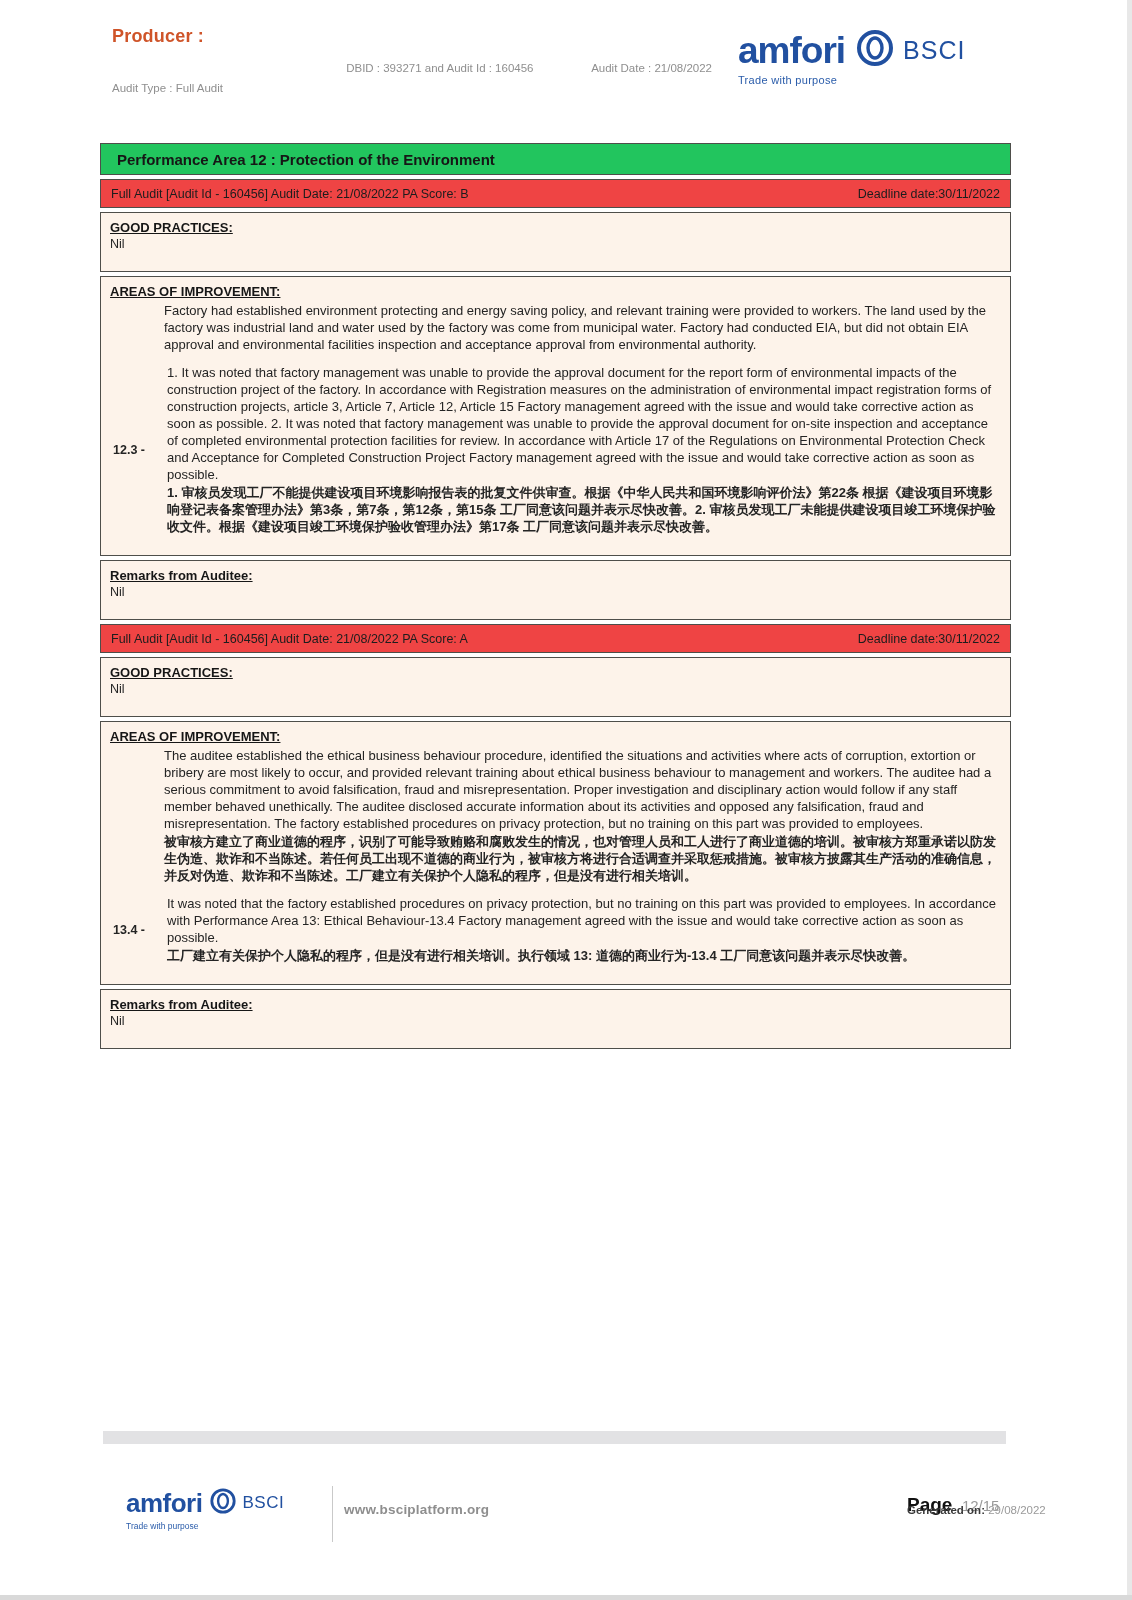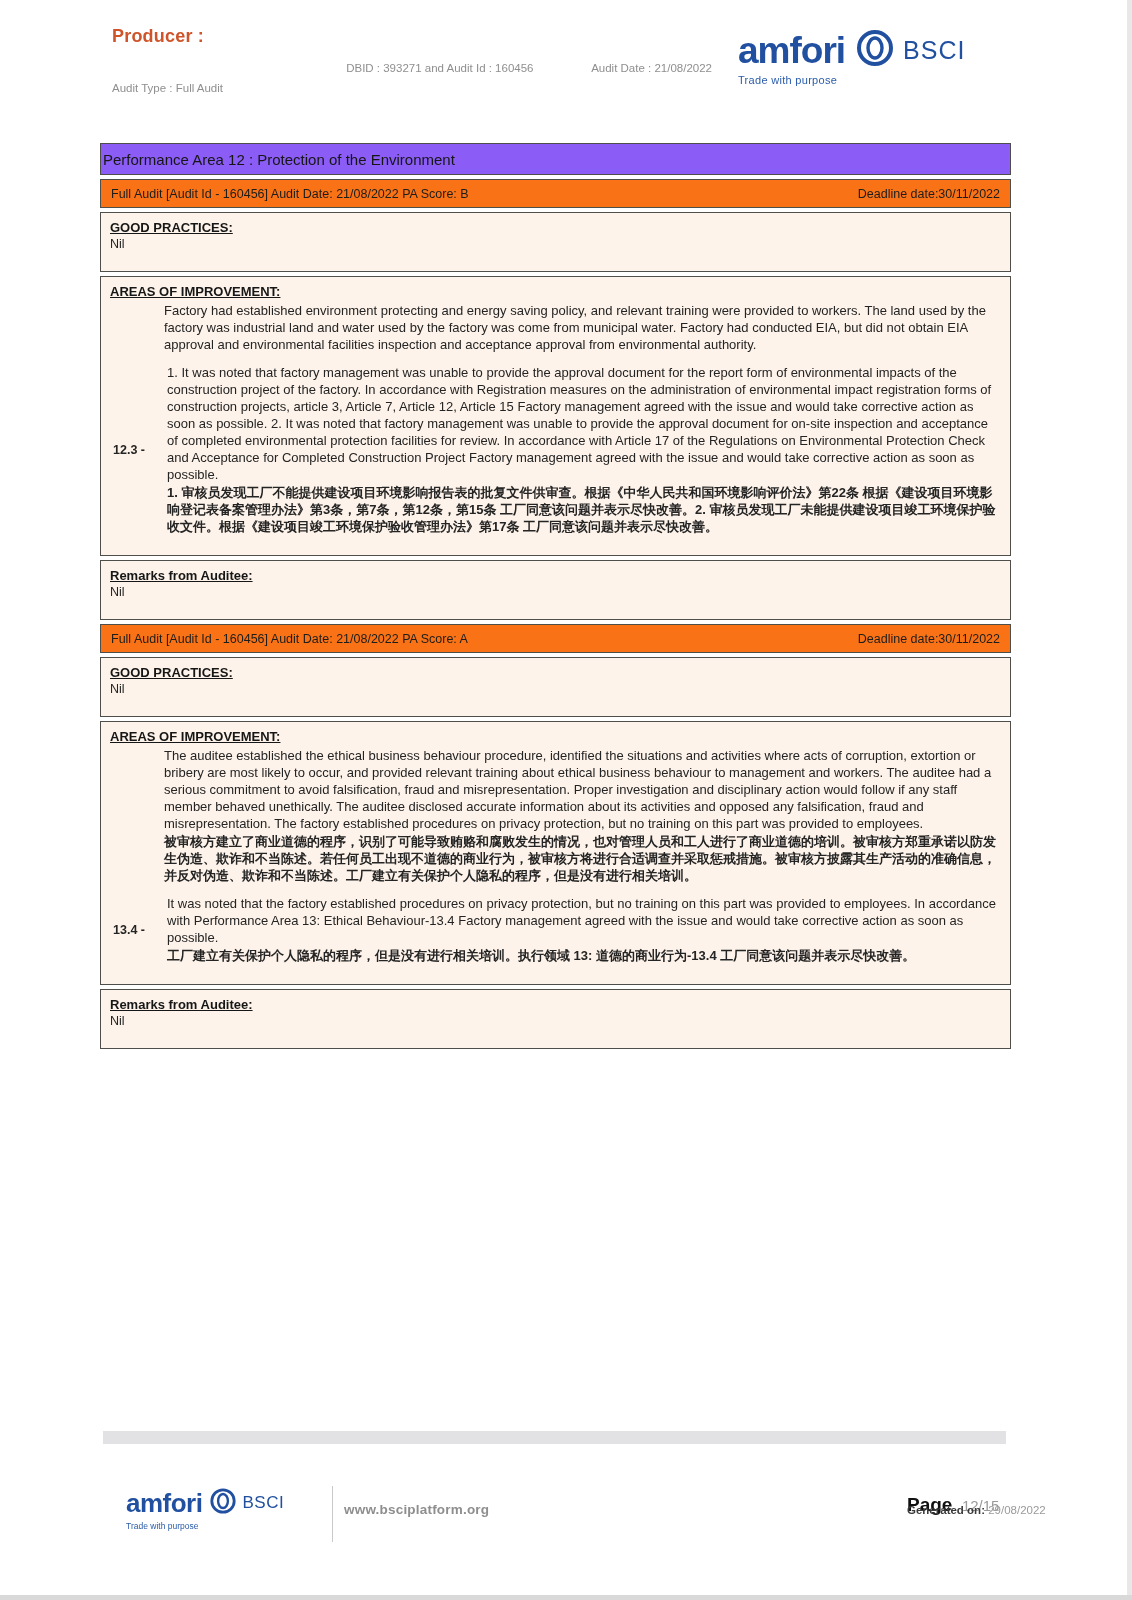--- a/index.html
+++ b/index.html
@@ -26,22 +26,22 @@
   .brand{position:absolute;left:738px;top:28px;width:280px;}
   .brand-line{display:flex;align-items:center;}
   .brand-word{font-weight:bold;font-size:37px;color:#2150a0;letter-spacing:-1px;line-height:1;}
   .brand-mark{margin:0 8px 0 10px;}
   .brand-suffix{font-size:25px;color:#2150a0;letter-spacing:1px;line-height:1;}
   .brand-tagline{color:#2a5caa;font-size:11px;margin-top:2px;letter-spacing:.3px;}
 
   
   .audit-table{position:absolute;left:100px;top:143px;width:911px;}
   .box{border:1.5px solid #4e4e4a;margin-bottom:4px;box-sizing:border-box;}
-  .box-header{background:#8b5cf6;padding:7px 2px 6px;font-weight:normal;font-size:15px;color:#161616;}
-  .box-auditline{background:#f97316;display:flex;justify-content:space-between;padding:7px 10px 6px;font-size:12.5px;color:#1d1d1d;}
+  .box-header{background:#22c55e;padding:7px 16px 6px;font-weight:bold;font-size:15px;color:#161616;}
+  .box-auditline{background:#ef4444;display:flex;justify-content:space-between;padding:7px 10px 6px;font-size:12.5px;color:#1d1d1d;}
   .box-cream{background:#fdf3ea;padding:7px 14px 20px 9px;font-size:13px;color:#242424;}
   .ul-label{font-weight:bold;text-decoration:underline;font-size:13px;color:#161616;}
   .plain-value{margin-top:2px;font-size:12.5px;}
   .indent{margin-left:54px;margin-top:3px;line-height:17px;}
   .zh{margin-top:1px;font-weight:bold;}
   .finding{display:flex;margin-top:11px;align-items:center;}
   .finding-code{font-weight:bold;width:54px;flex:none;font-size:12.5px;padding-left:3px;padding-top:1px;}
   .finding-body{flex:1;line-height:17px;}
   .gap-lg{margin-top:7px;}
 

